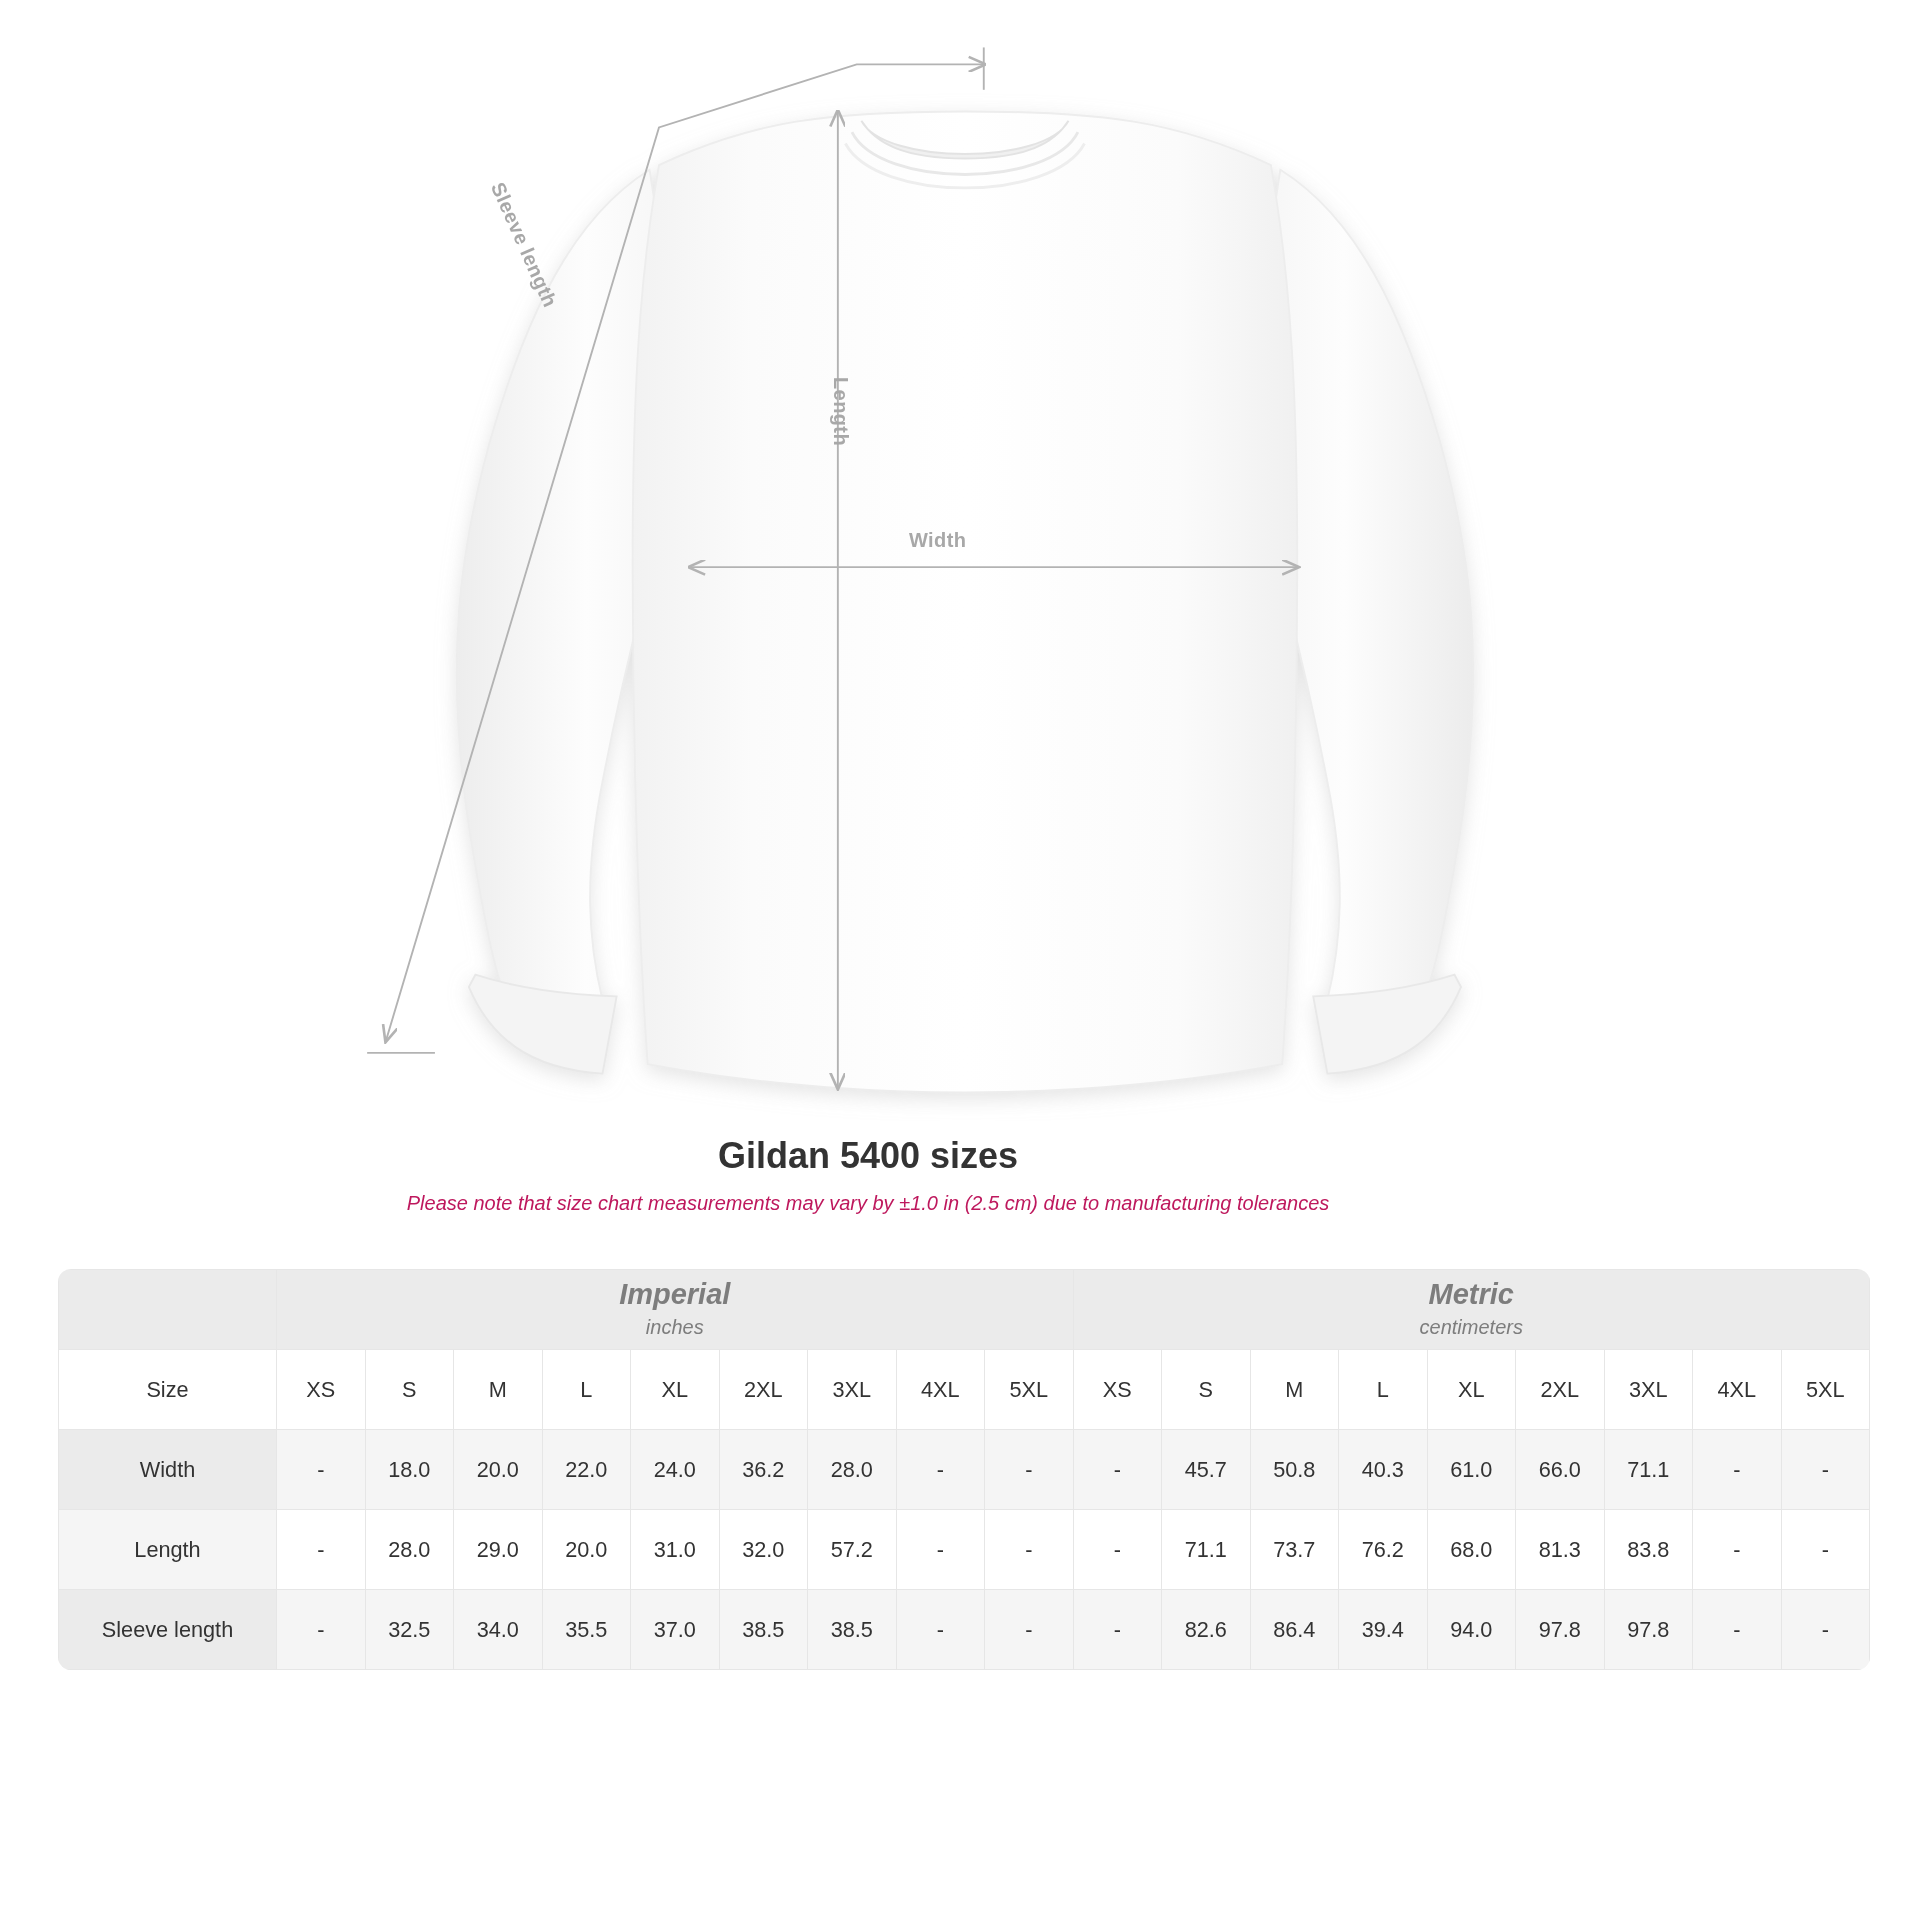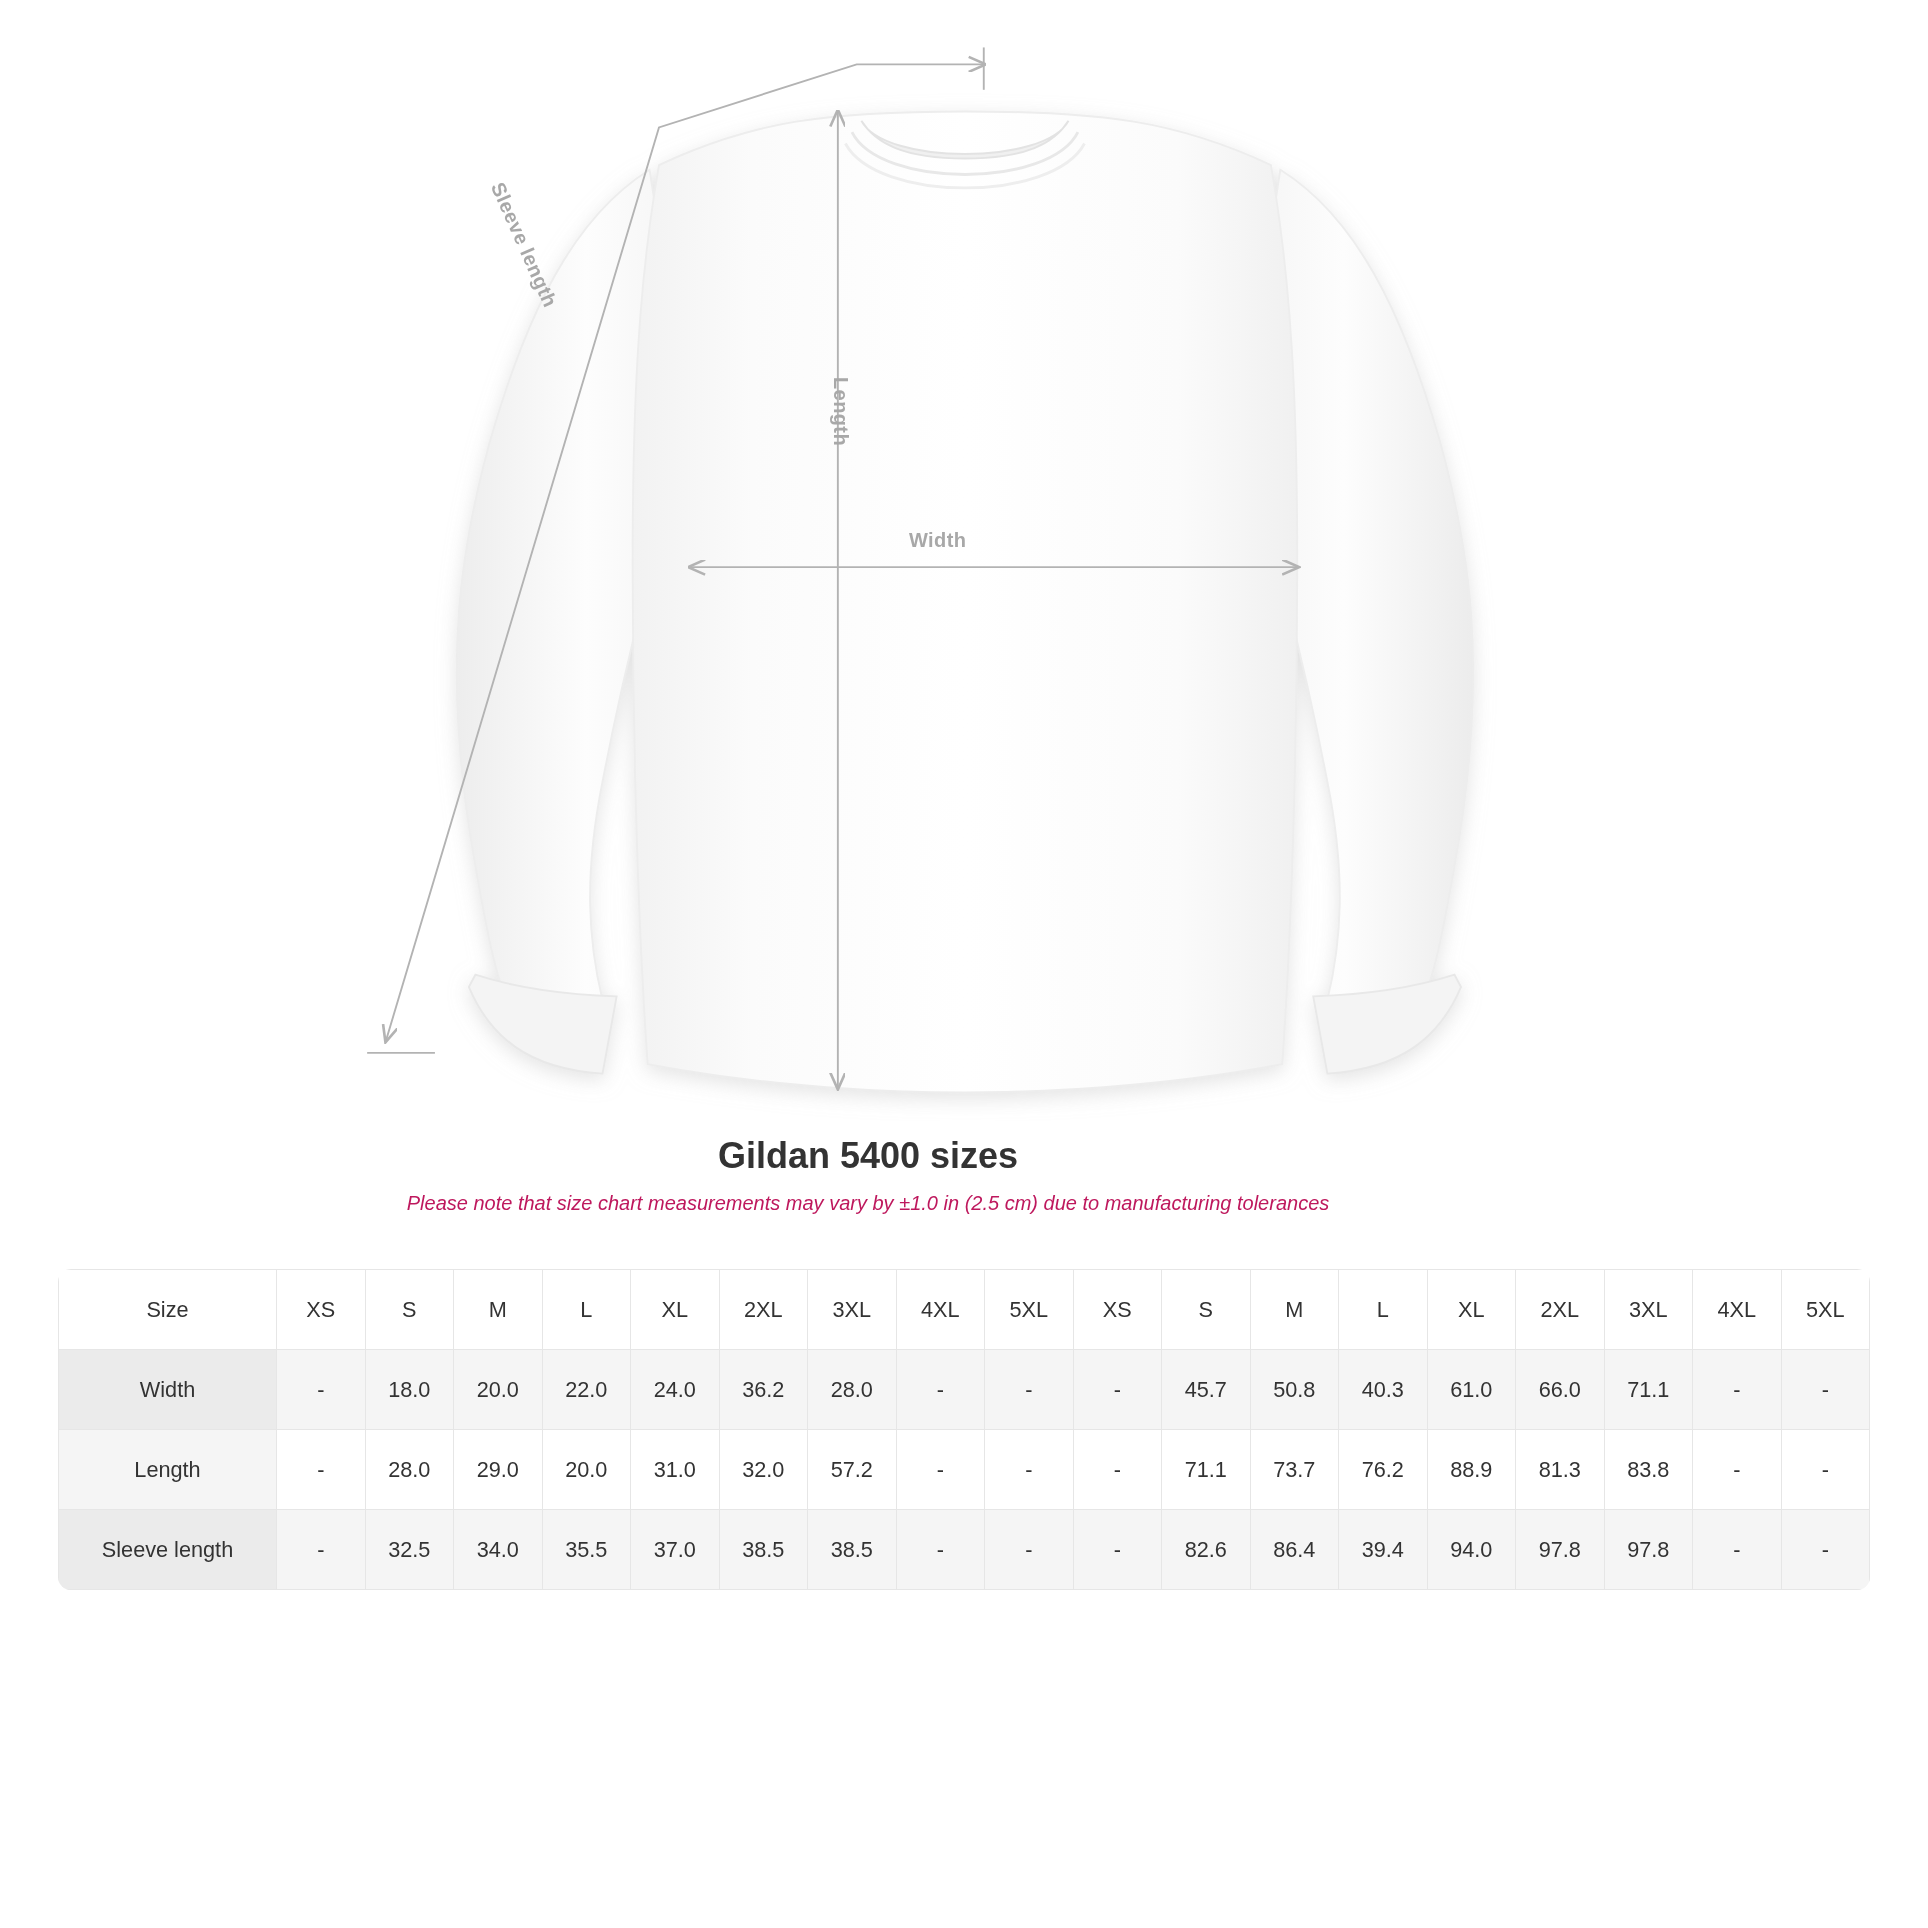--- a/index.html
+++ b/index.html
@@ -217,20 +217,31 @@
   </div>
 
   <div class="title-block">
     <h1 class="chart-title">Gildan 5400 sizes</h1>
     <p class="chart-subtitle">Please note that size chart measurements may vary by ±1.0 in (2.5 cm) due to manufacturing tolerances</p>
   </div>
 
   <div class="table-wrap">
     <table class="size-table">
       <tbody>
+        <tr class="unit-header">
+          <td class="first-col"></td>
+          <td colspan="9">
+            <div class="unit-name">Imperial</div>
+            <div class="unit-sub">inches</div>
+          </td>
+          <td colspan="9">
+            <div class="unit-name">Metric</div>
+            <div class="unit-sub">centimeters</div>
+          </td>
+        </tr>
 
         <tr class="plain">
           <td class="first-col col-head corner-cell">Size</td>
           <td class="col-head">XS</td>
           <td class="col-head">S</td>
           <td class="col-head">M</td>
           <td class="col-head">L</td>
           <td class="col-head">XL</td>
           <td class="col-head">2XL</td>
           <td class="col-head">3XL</td>
@@ -277,21 +288,21 @@
           <td>20.0</td>
           <td>31.0</td>
           <td>32.0</td>
           <td>57.2</td>
           <td>-</td>
           <td>-</td>
           <td>-</td>
           <td>71.1</td>
           <td>73.7</td>
           <td>76.2</td>
-          <td>88.9</td>
+          <td>68.0</td>
           <td>81.3</td>
           <td>83.8</td>
           <td>-</td>
           <td>-</td>
         </tr>
 
         <tr class="shade">
           <td class="first-col row-head">Sleeve length</td>
           <td>-</td>
           <td>32.5</td>

